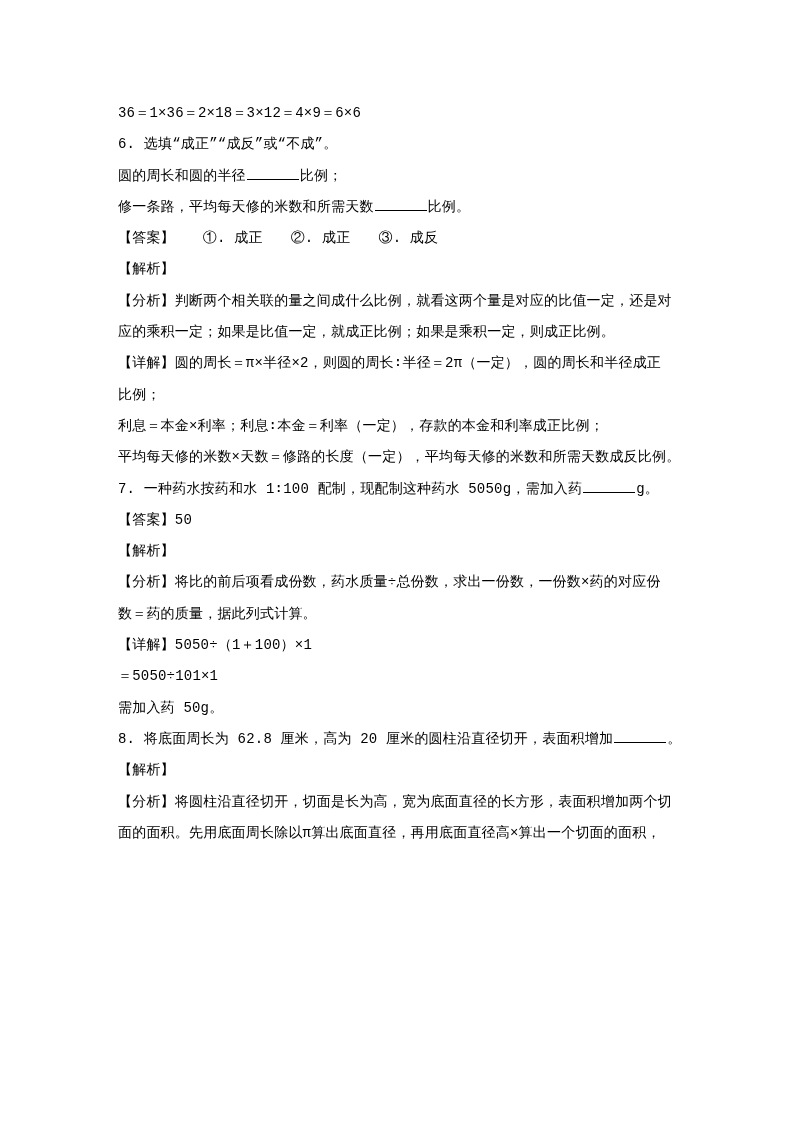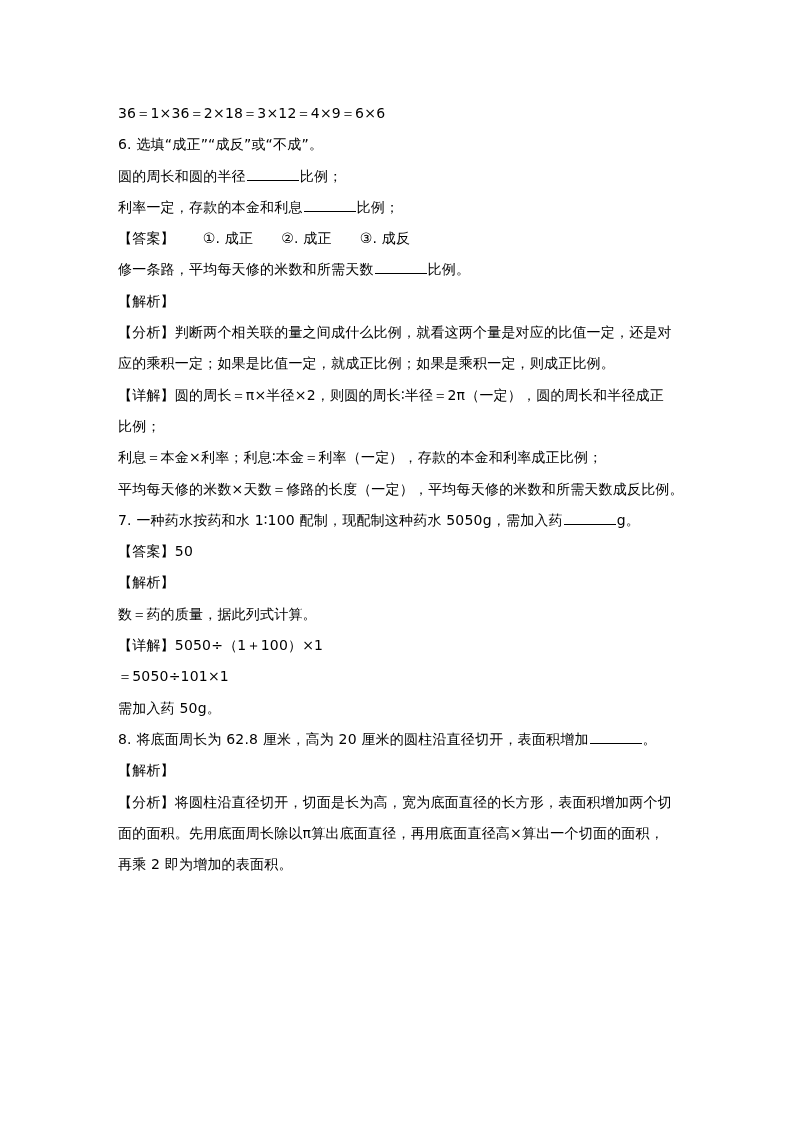--- a/index.html
+++ b/index.html
@@ -1,59 +1,56 @@
 <!DOCTYPE html>
 <html><head>
   <meta charset="utf-8">
   <style>
     html, body { margin: 0; padding: 0; background: #ffffff; }
     body { width: 794px; height: 1123px; position: relative; overflow: hidden;
            font-family: "DejaVu Sans", "Liberation Sans", sans-serif; color: #000; }
-    .page { position: absolute; left: 118px; top: 101px; width: 560px; }
+    .page { position: absolute; left: 118px; top: 101px; width: 560px; font-family: Liberation Mono, monospace; }
     .line { height: 31.3px; line-height: 24px; font-size: 14px; white-space: nowrap; letter-spacing: 0.2px; }
     .blank { display: inline-block; width: 52px; border-bottom: 1px solid #000; height: 14px; vertical-align: baseline; margin: 0 1px; }
     .gap { display: inline-block; width: 28px; }
   </style>
 </head>
 <body>
 
 <div class="page">
   <div class="line">36＝1×36＝2×18＝3×12＝4×9＝6×6</div>
 
   <div class="line">6. 选填“成正”“成反”或“不成”。</div>
   <div class="line">
     <span>圆的周长和圆的半径</span><span class="blank"></span><span>比例；</span>
   </div>
   <div class="line">
-    <span>利率一定，存款的本金和利息</span><span class="blank"></span><span>比例；</span>
+    <span>修一条路，平均每天修的米数和所需天数</span><span class="blank"></span><span>比例。</span>
   </div>
   <div class="line">
     <span>【答案】</span><span class="gap"></span><span>①. 成正</span><span class="gap"></span><span>②. 成正</span><span class="gap"></span><span>③. 成反</span>
-  </div>
-  <div class="line">
-    <span>修一条路，平均每天修的米数和所需天数</span><span class="blank"></span><span>比例。</span>
   </div>
   <div class="line">【解析】</div>
   <div class="line">【分析】判断两个相关联的量之间成什么比例，就看这两个量是对应的比值一定，还是对</div>
   <div class="line">应的乘积一定；如果是比值一定，就成正比例；如果是乘积一定，则成正比例。</div>
   <div class="line">【详解】圆的周长＝π×半径×2，则圆的周长∶半径＝2π（一定），圆的周长和半径成正</div>
   <div class="line">比例；</div>
   <div class="line">利息＝本金×利率；利息∶本金＝利率（一定），存款的本金和利率成正比例；</div>
   <div class="line">平均每天修的米数×天数＝修路的长度（一定），平均每天修的米数和所需天数成反比例。</div>
 
   <div class="line">
     <span>7. 一种药水按药和水 1∶100 配制，现配制这种药水 5050g，需加入药</span><span class="blank"></span><span>g。</span>
   </div>
   <div class="line">【答案】50</div>
   <div class="line">【解析】</div>
+  <div class="line">【分析】将比的前后项看成份数，药水质量÷总份数，求出一份数，一份数×药的对应份</div>
   <div class="line">数＝药的质量，据此列式计算。</div>
   <div class="line">【详解】5050÷（1＋100）×1</div>
   <div class="line">＝5050÷101×1</div>
   <div class="line">需加入药 50g。</div>
 
   <div class="line">
     <span>8. 将底面周长为 62.8 厘米，高为 20 厘米的圆柱沿直径切开，表面积增加</span><span class="blank"></span><span>。</span>
   </div>
   <div class="line">【解析】</div>
   <div class="line">【分析】将圆柱沿直径切开，切面是长为高，宽为底面直径的长方形，表面积增加两个切</div>
   <div class="line">面的面积。先用底面周长除以π算出底面直径，再用底面直径高×算出一个切面的面积，</div>
-  <div class="line">再乘 2 即为增加的表面积。</div>
 </div>
 
 </body></html>

